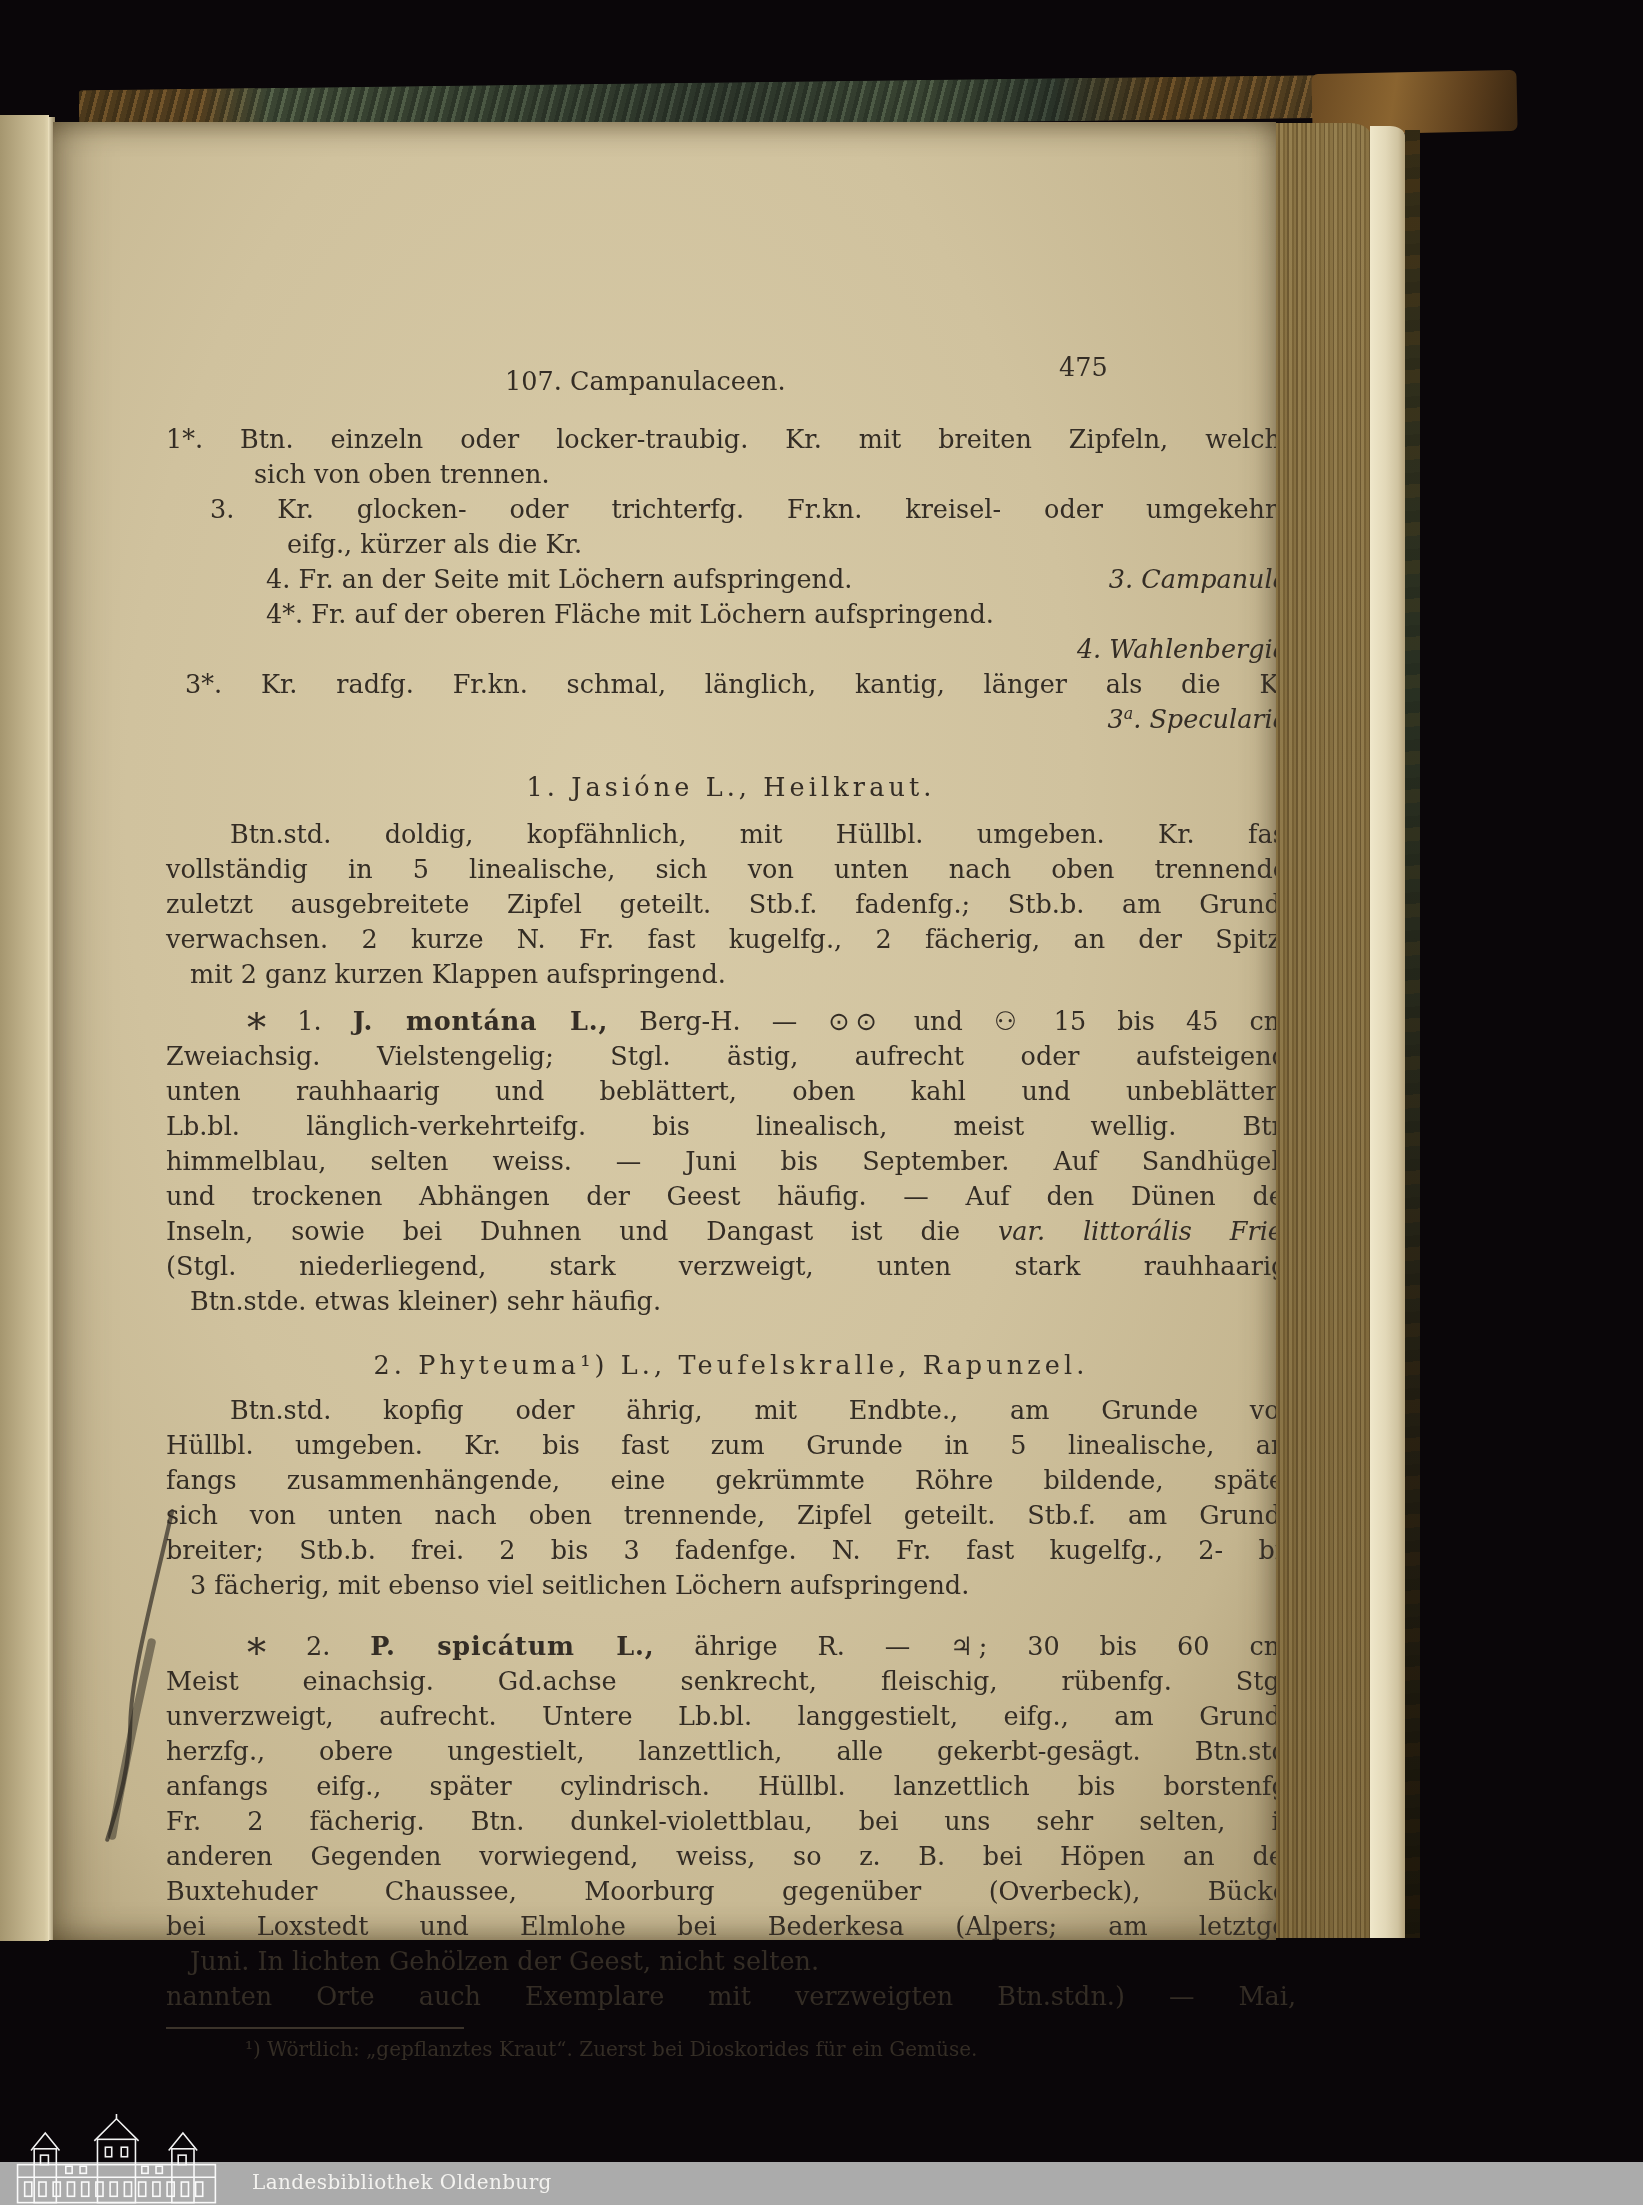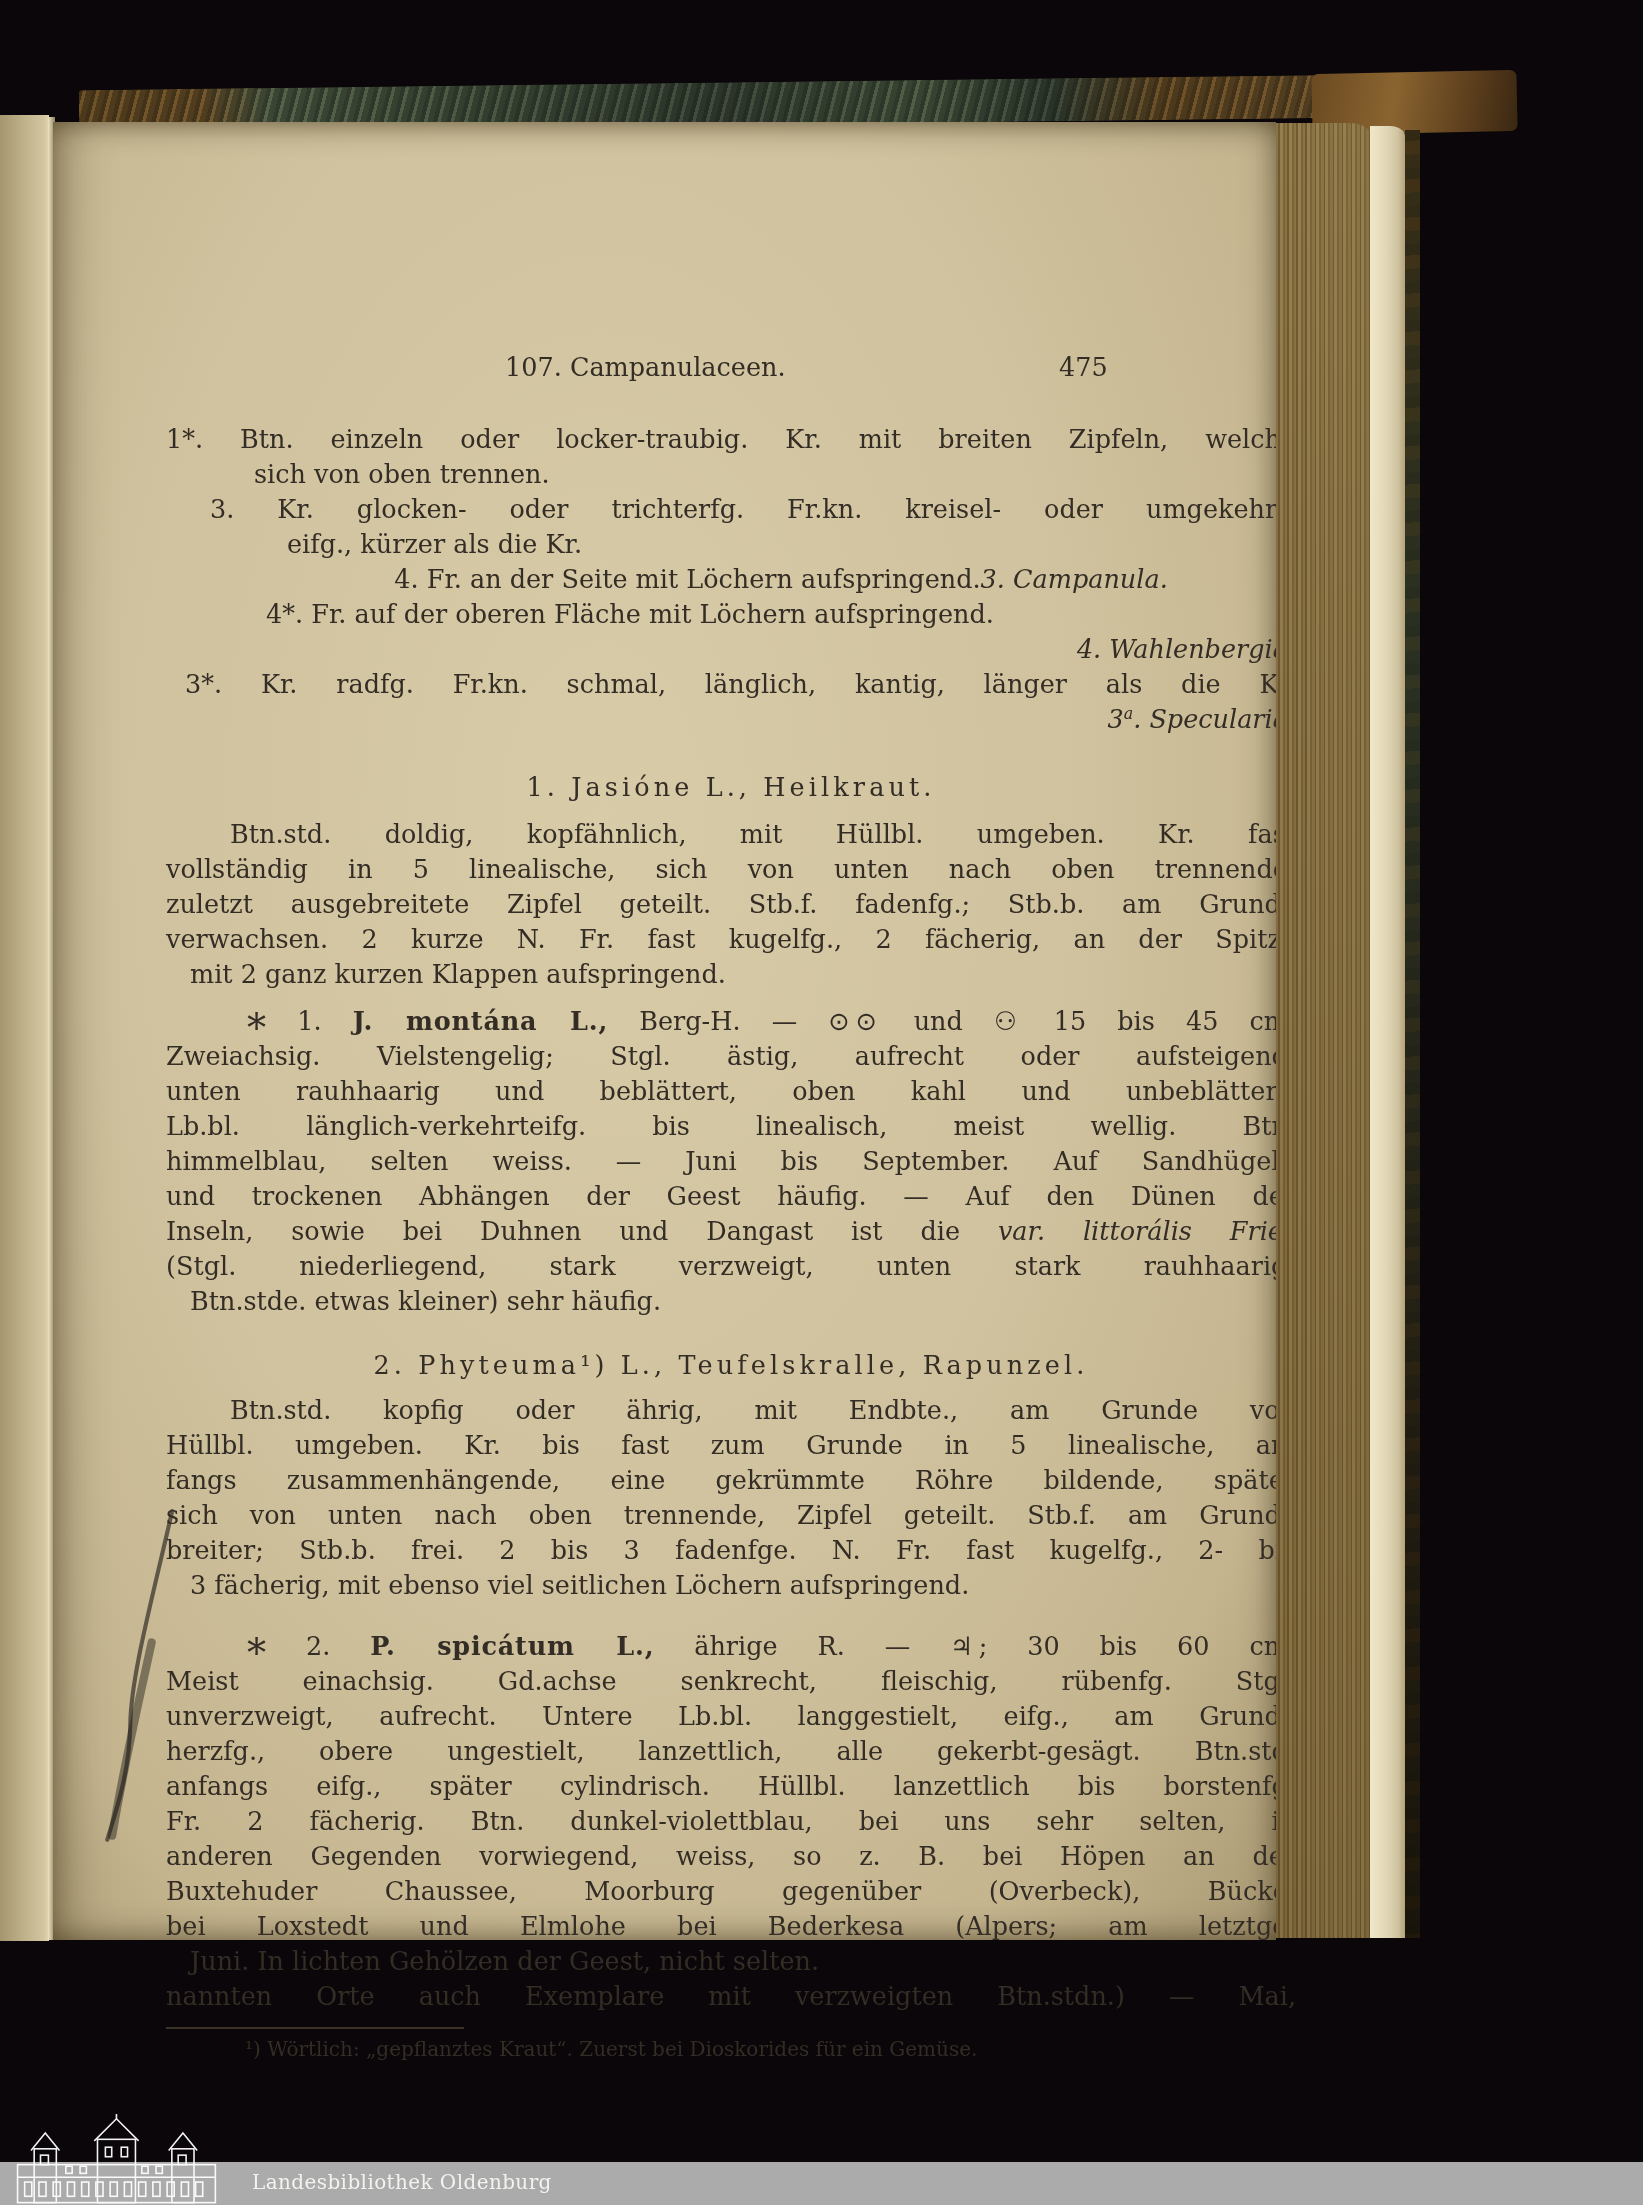--- a/index.html
+++ b/index.html
@@ -39,21 +39,21 @@
   .cover-edge{position:absolute;left:1405px;top:130px;width:15px;height:1808px;
     background:
       repeating-linear-gradient(175deg, rgba(20,30,20,.5) 0 11.5px, rgba(120,96,50,.55) 11.5px 25px, rgba(40,50,38,.5) 25px 38px),
       linear-gradient(180deg,#5c4a26,#47513c 30%,#3c3320 70%,#2c2413);
     background-blend-mode:multiply;}
 
   
   .text-column{position:absolute;left:113px;top:228px;width:1130px;
     font-size:25.5px;line-height:35px;color:#342d25;}
   .pagehead{position:relative;height:35px;}
-  .pagehead .title{position:absolute;left:339px;top:0;text-align:center;}
+  .pagehead .title{position:absolute;left:339px;top:14px;text-align:center;}
   .pagehead .pagenum{position:absolute;left:893px;top:0;text-align:center;}
   .line{white-space:normal;}
   .line.just{text-align:justify;text-align-last:justify;}
   .line.left{text-align:left;text-align-last:left;margin-left:24px;}
   .line.right{text-align:right;text-align-last:right;}
   .line.center{text-align:center;text-align-last:center;}
   .line.heading{letter-spacing:4.1px;text-align:center;}
   .line.split{display:flex;justify-content:space-between;}
   .seg-b{font-weight:bold;letter-spacing:0.8px;}
   .seg-i{font-style:italic;}
@@ -95,21 +95,21 @@
       <div class="pagehead">
         <span class="title">107. Campanulaceen.</span>
         <span class="pagenum">475</span>
       </div>
 
       <div class="block" style="margin-top: 37px;">
           <div class="line just"><span class="seg">1*. Btn. einzeln oder locker-traubig.  Kr. mit breiten Zipfeln, welche</span></div>
           <div class="line left" style="padding-left: 64px;"><span class="seg">sich von oben trennen.</span></div>
           <div class="line just" style="padding-left: 44px;"><span class="seg">3.  Kr. glocken- oder trichterfg.  Fr.kn. kreisel- oder umgekehrt-</span></div>
           <div class="line left" style="padding-left: 97px;"><span class="seg">eifg., kürzer als die Kr.</span></div>
-          <div class="line left split" style="padding-left: 76px; justify-content: center;">
+          <div class="line left split" style="padding-left: 76px;">
             <span class="split-left"><span class="seg">4.  Fr. an der Seite mit Löchern aufspringend.</span></span>
             <span class="split-right"><span class="seg seg-i">3. Campanula.</span></span>
           </div>
           <div class="line left" style="padding-left: 76px;"><span class="seg">4*. Fr. auf der oberen Fläche mit Löchern aufspringend.</span></div>
           <div class="line right"><span class="seg seg-i">4. Wahlenbergia.</span></div>
           <div class="line just" style="padding-left: 19px;"><span class="seg">3*. Kr. radfg.  Fr.kn. schmal, länglich, kantig, länger als die Kr.</span></div>
           <div class="line right"><span class="seg seg-i">3</span><span class="seg seg-isup">a</span><span class="seg seg-i">. Specularia.</span></div>
         </div>
         <div class="block" style="margin-top: 33px;">
           <div class="line center heading"><span class="seg">1. Jasióne L., Heilkraut.</span></div>

